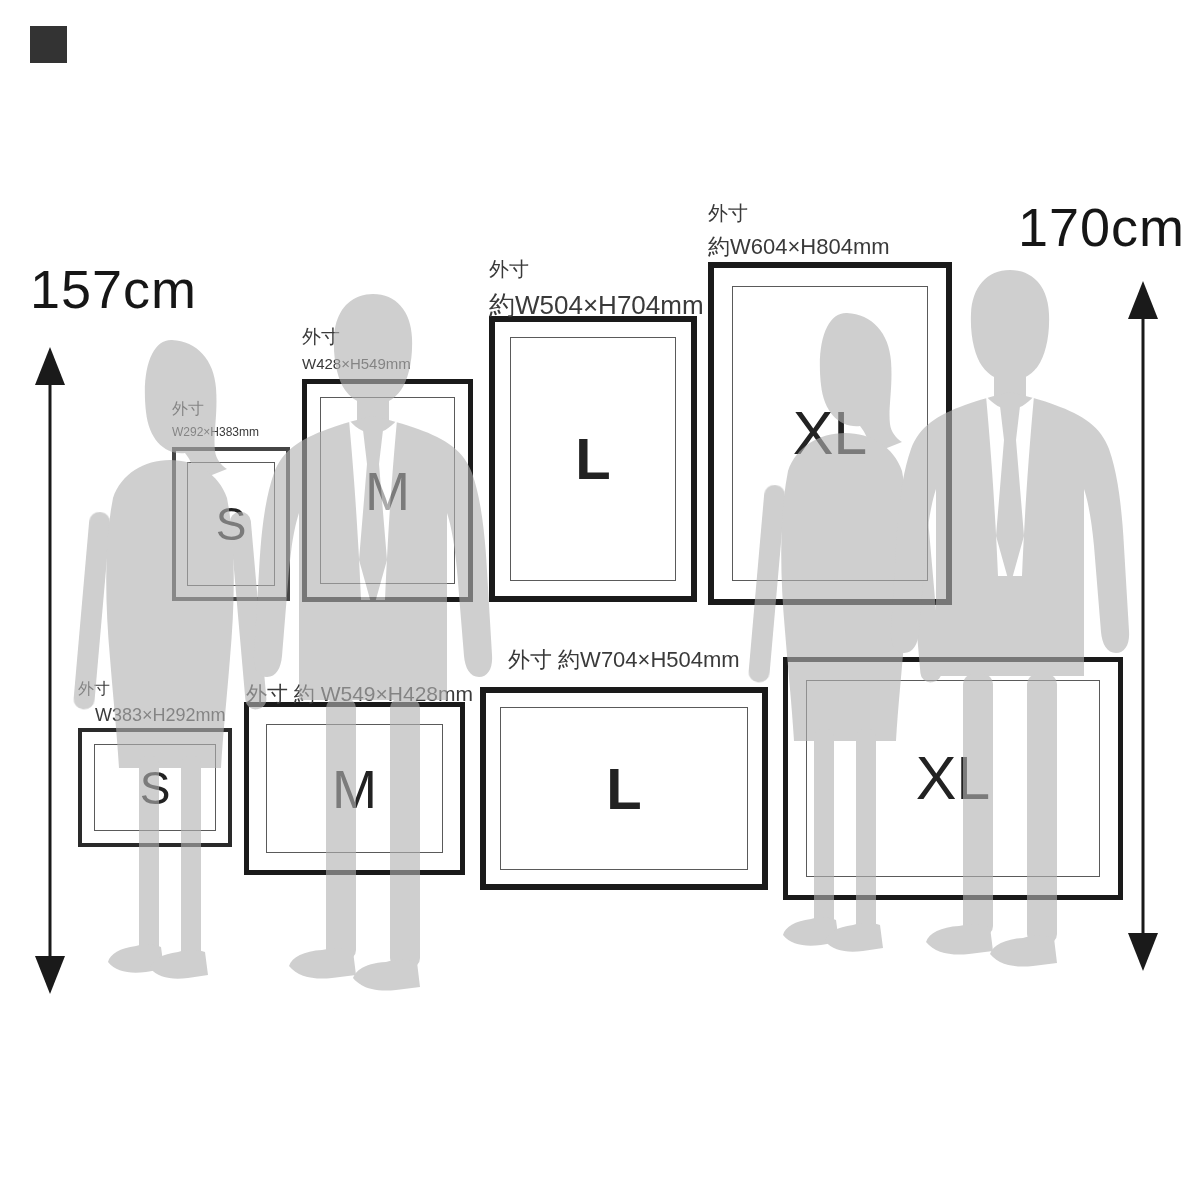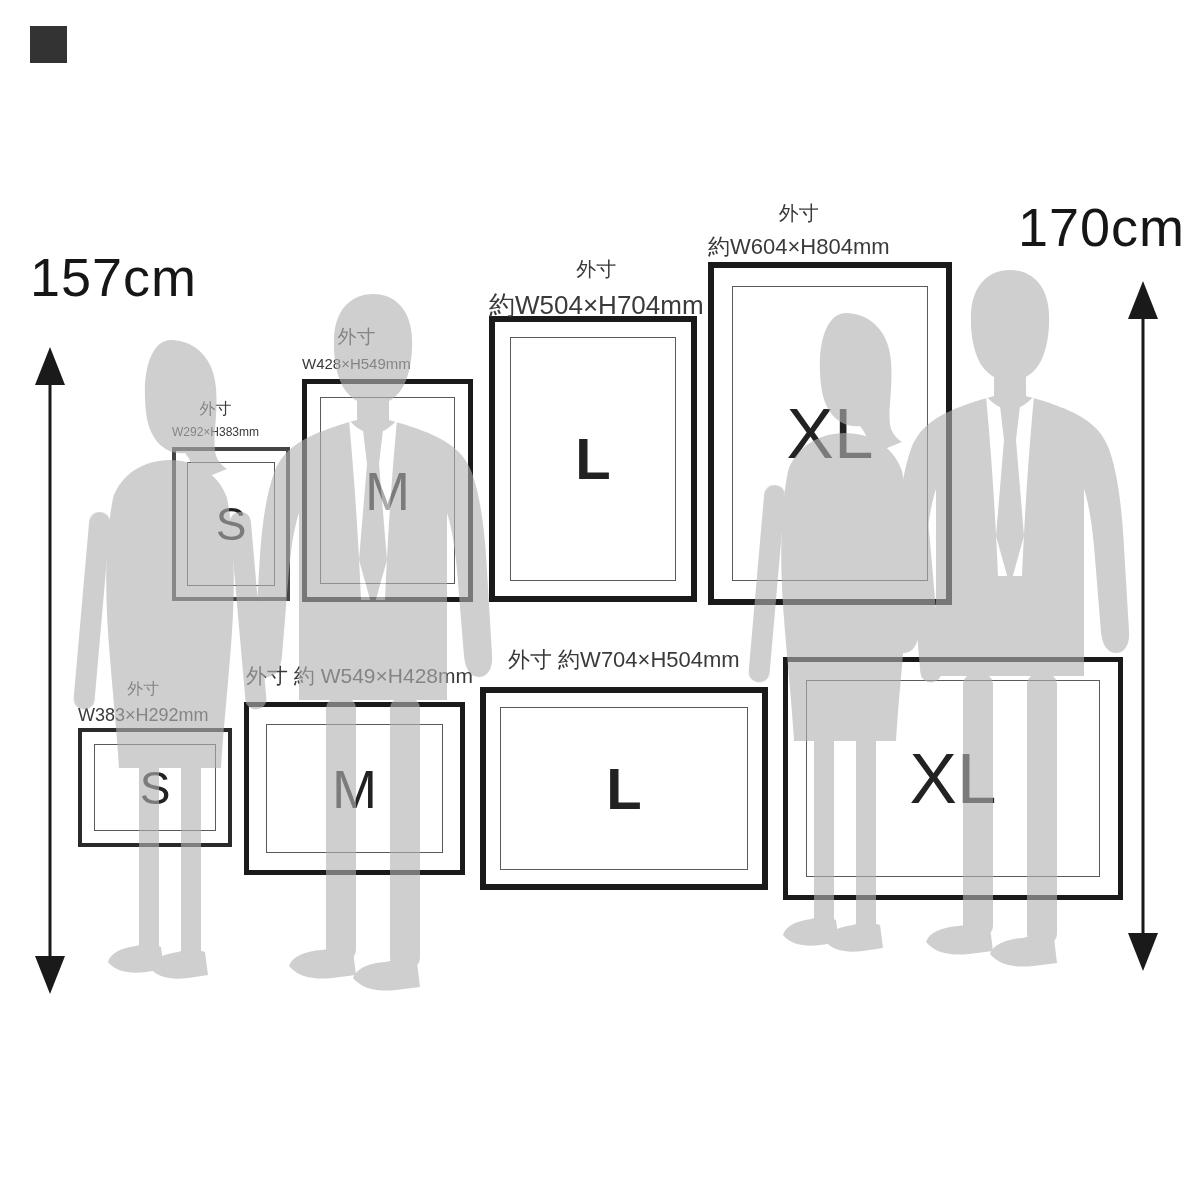--- a/index.html
+++ b/index.html
@@ -6,21 +6,21 @@
   .canvas{
     position:relative;width:1200px;height:1200px;background:#fff;overflow:hidden;
     font-family:"Liberation Sans","DejaVu Sans",sans-serif;
   }
   
   .title{position:absolute;left:30px;top:26px;display:flex;align-items:center;z-index:2;}
   .title .sq{width:37px;height:37px;background:#333;display:inline-block;margin-right:10px;}
   .title .title-text{font-size:44px;color:#333;letter-spacing:3px;}
   
   .measure{position:absolute;font-size:54px;color:#161616;z-index:2;letter-spacing:1px;}
-  .m-left{left:30px;top:246px;}
+  .m-left{left:30px;top:258px;}
   .m-right{left:1018px;top:196px;}
   
   .layer{position:absolute;left:0;top:0;width:1200px;height:1200px;pointer-events:none;}
   .arrows{z-index:1;}
   .people{z-index:5;}
   
   .frame{position:absolute;box-sizing:border-box;background:#fff;border:5px solid #1a1a1a;
          display:flex;align-items:center;justify-content:center;z-index:2;}
   .frame .inner{position:absolute;border:1px solid #5a5a5a;}
   .letter{color:#222;line-height:1;}
@@ -39,30 +39,30 @@
   .f-lm {left:244px;top:702px;width:221px;height:173px;border-width:5px;}
   .f-lm .inner{inset:17px;}
   .f-ll {left:480px;top:687px;width:288px;height:203px;border-width:6px;}
   .f-ll .inner{inset:14px;}
   .f-lxl{left:783px;top:657px;width:340px;height:243px;border-width:5px;}
   .f-lxl .inner{inset:18px;}
   
   .lt-s{font-size:46px;}
   .lt-m{font-size:54px;}
   .lt-l{font-size:58px;font-weight:700;}
-  .lt-xl{font-size:71px;}
+  .lt-xl{font-size:61px;}
   
-  .lbl{position:absolute;color:#3a3a3a;z-index:2;white-space:nowrap;text-align:center;}
+  .lbl{position:absolute;color:#3a3a3a;z-index:2;white-space:nowrap;}
   .lbl .l1{margin-bottom:5px;}
   .lbl-ps {left:172px;top:399px;}  .lbl-ps .l1{font-size:16px;} .lbl-ps .l2{font-size:12px;}
   .lbl-pm {left:302px;top:324px;}  .lbl-pm .l1{font-size:19px;} .lbl-pm .l2{font-size:15px;}
   .lbl-pl {left:489px;top:256px;}  .lbl-pl .l1{font-size:20px;} .lbl-pl .l2{font-size:26px;}
   .lbl-pxl{left:708px;top:200px;}  .lbl-pxl .l1{font-size:20px;} .lbl-pxl .l2{font-size:22px;}
-  .lbl-ls {left:78px;top:679px;}   .lbl-ls .l1{font-size:16px;} .lbl-ls .l2{font-size:18px;}
-  .lbl-lm {left:246px;top:662px;}  .lbl-lm .l1{font-size:21px;}
+  .lbl-ls {left:78px;top:679px;}   .lbl-ls .l1{font-size:16px;} .lbl-ls .l2{font-size:18px;margin-left:17px;}
+  .lbl-lm {left:246px;top:662px;}  .lbl-lm .l1{font-size:21px;margin-top:18px;}
   .lbl-ll {left:481px;top:645px;margin-left:27px;}  .lbl-ll .l1{font-size:22px;}
   .lbl-lxl{left:783px;top:617px;}  .lbl-lxl .l1{font-size:22px;}
 </style>
 </head>
 <body>
 
 <div class="canvas">
 
   <div class="title">
     <span class="sq"></span>

